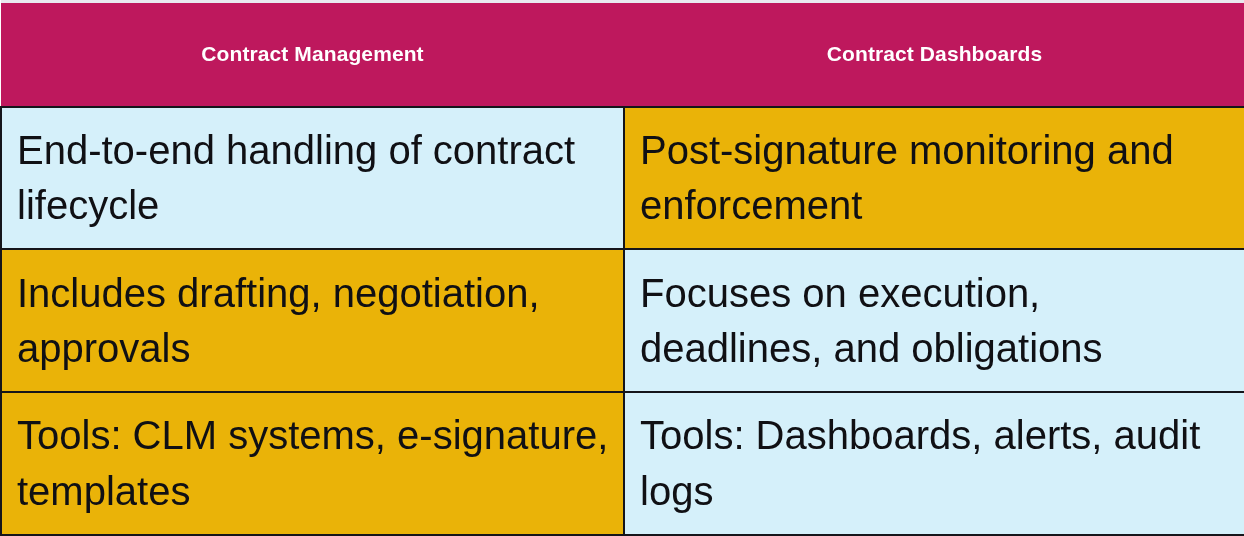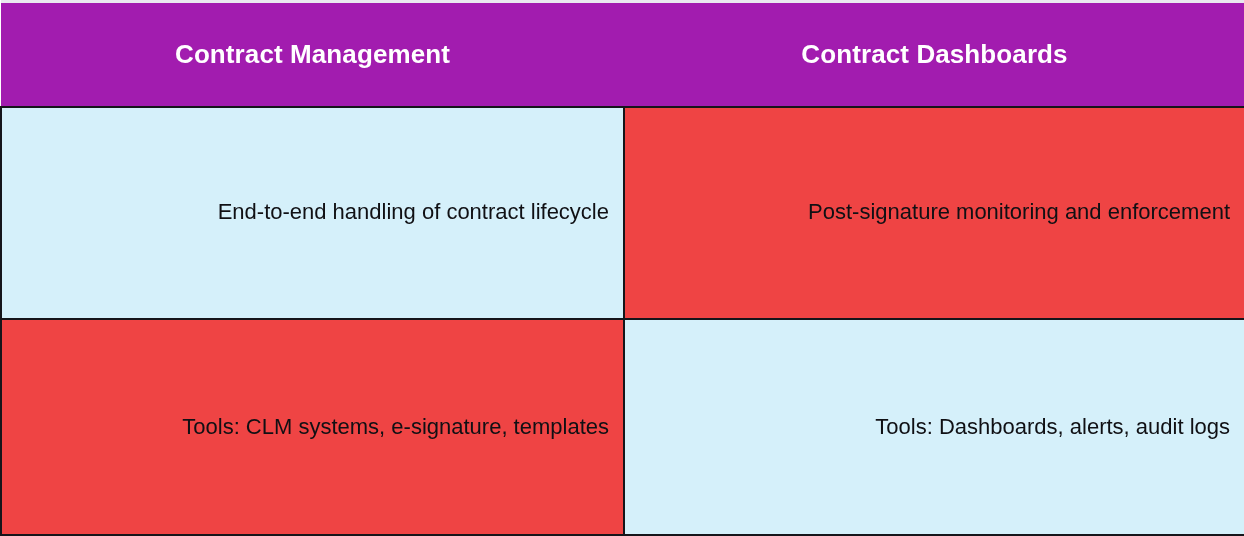--- a/index.html
+++ b/index.html
@@ -23,49 +23,48 @@
 
   #comparison-table col.col-left  { width: 623px; }
   #comparison-table col.col-right { width: 621px; }
 
   
   thead tr {
     height: 105px;
   }
 
   thead th {
-    background: #a21caf;
+    background: #be185d;
     color: #ffffff;
-    font-size: 26px;
+    font-size: 21px;
     font-weight: bold;
     text-align: center;
     vertical-align: middle;
     letter-spacing: 0.1px;
     border: 0;
     padding: 0 10px;
     border-top: 3px solid #e9e9ef;
   }
 
   
   tbody td {
     border: 2px solid #15151a;
-    font-size: 22px;
+    font-size: 40px;
     line-height: 1.38;
     color: #101014;
     vertical-align: middle;
     padding: 6px 14px 6px 15px;
     word-wrap: break-word;
-    text-align: right;
   }
 
   tbody tr { height: 107px; }
   tbody tr:last-child { height: 109px; }
 
   .fill-blue     { background: #d5f0fa; }
-  .fill-lavender { background: #ef4444; }
+  .fill-lavender { background: #eab308; }
 
   .cell-text { display: block; }
 </style>
 </head>
 <body>
 
 <table id="comparison-table">
   <colgroup>
     <col class="col-left">
     <col class="col-right">
@@ -81,20 +80,28 @@
   <tbody>
     <tr>
       <td class="fill-blue">
         <span class="cell-text">End-to-end handling of contract lifecycle</span>
       </td>
       <td class="fill-lavender">
         <span class="cell-text">Post-signature monitoring and enforcement</span>
       </td>
     </tr>
 
+    <tr>
+      <td class="fill-lavender">
+        <span class="cell-text">Includes drafting, negotiation, approvals</span>
+      </td>
+      <td class="fill-blue">
+        <span class="cell-text">Focuses on execution, deadlines, and obligations</span>
+      </td>
+    </tr>
 
 
     <tr>
       <td class="fill-lavender">
         <span class="cell-text">Tools: CLM systems, e-signature, templates</span>
       </td>
       <td class="fill-blue">
         <span class="cell-text">Tools: Dashboards, alerts, audit logs</span>
       </td>
     </tr>

